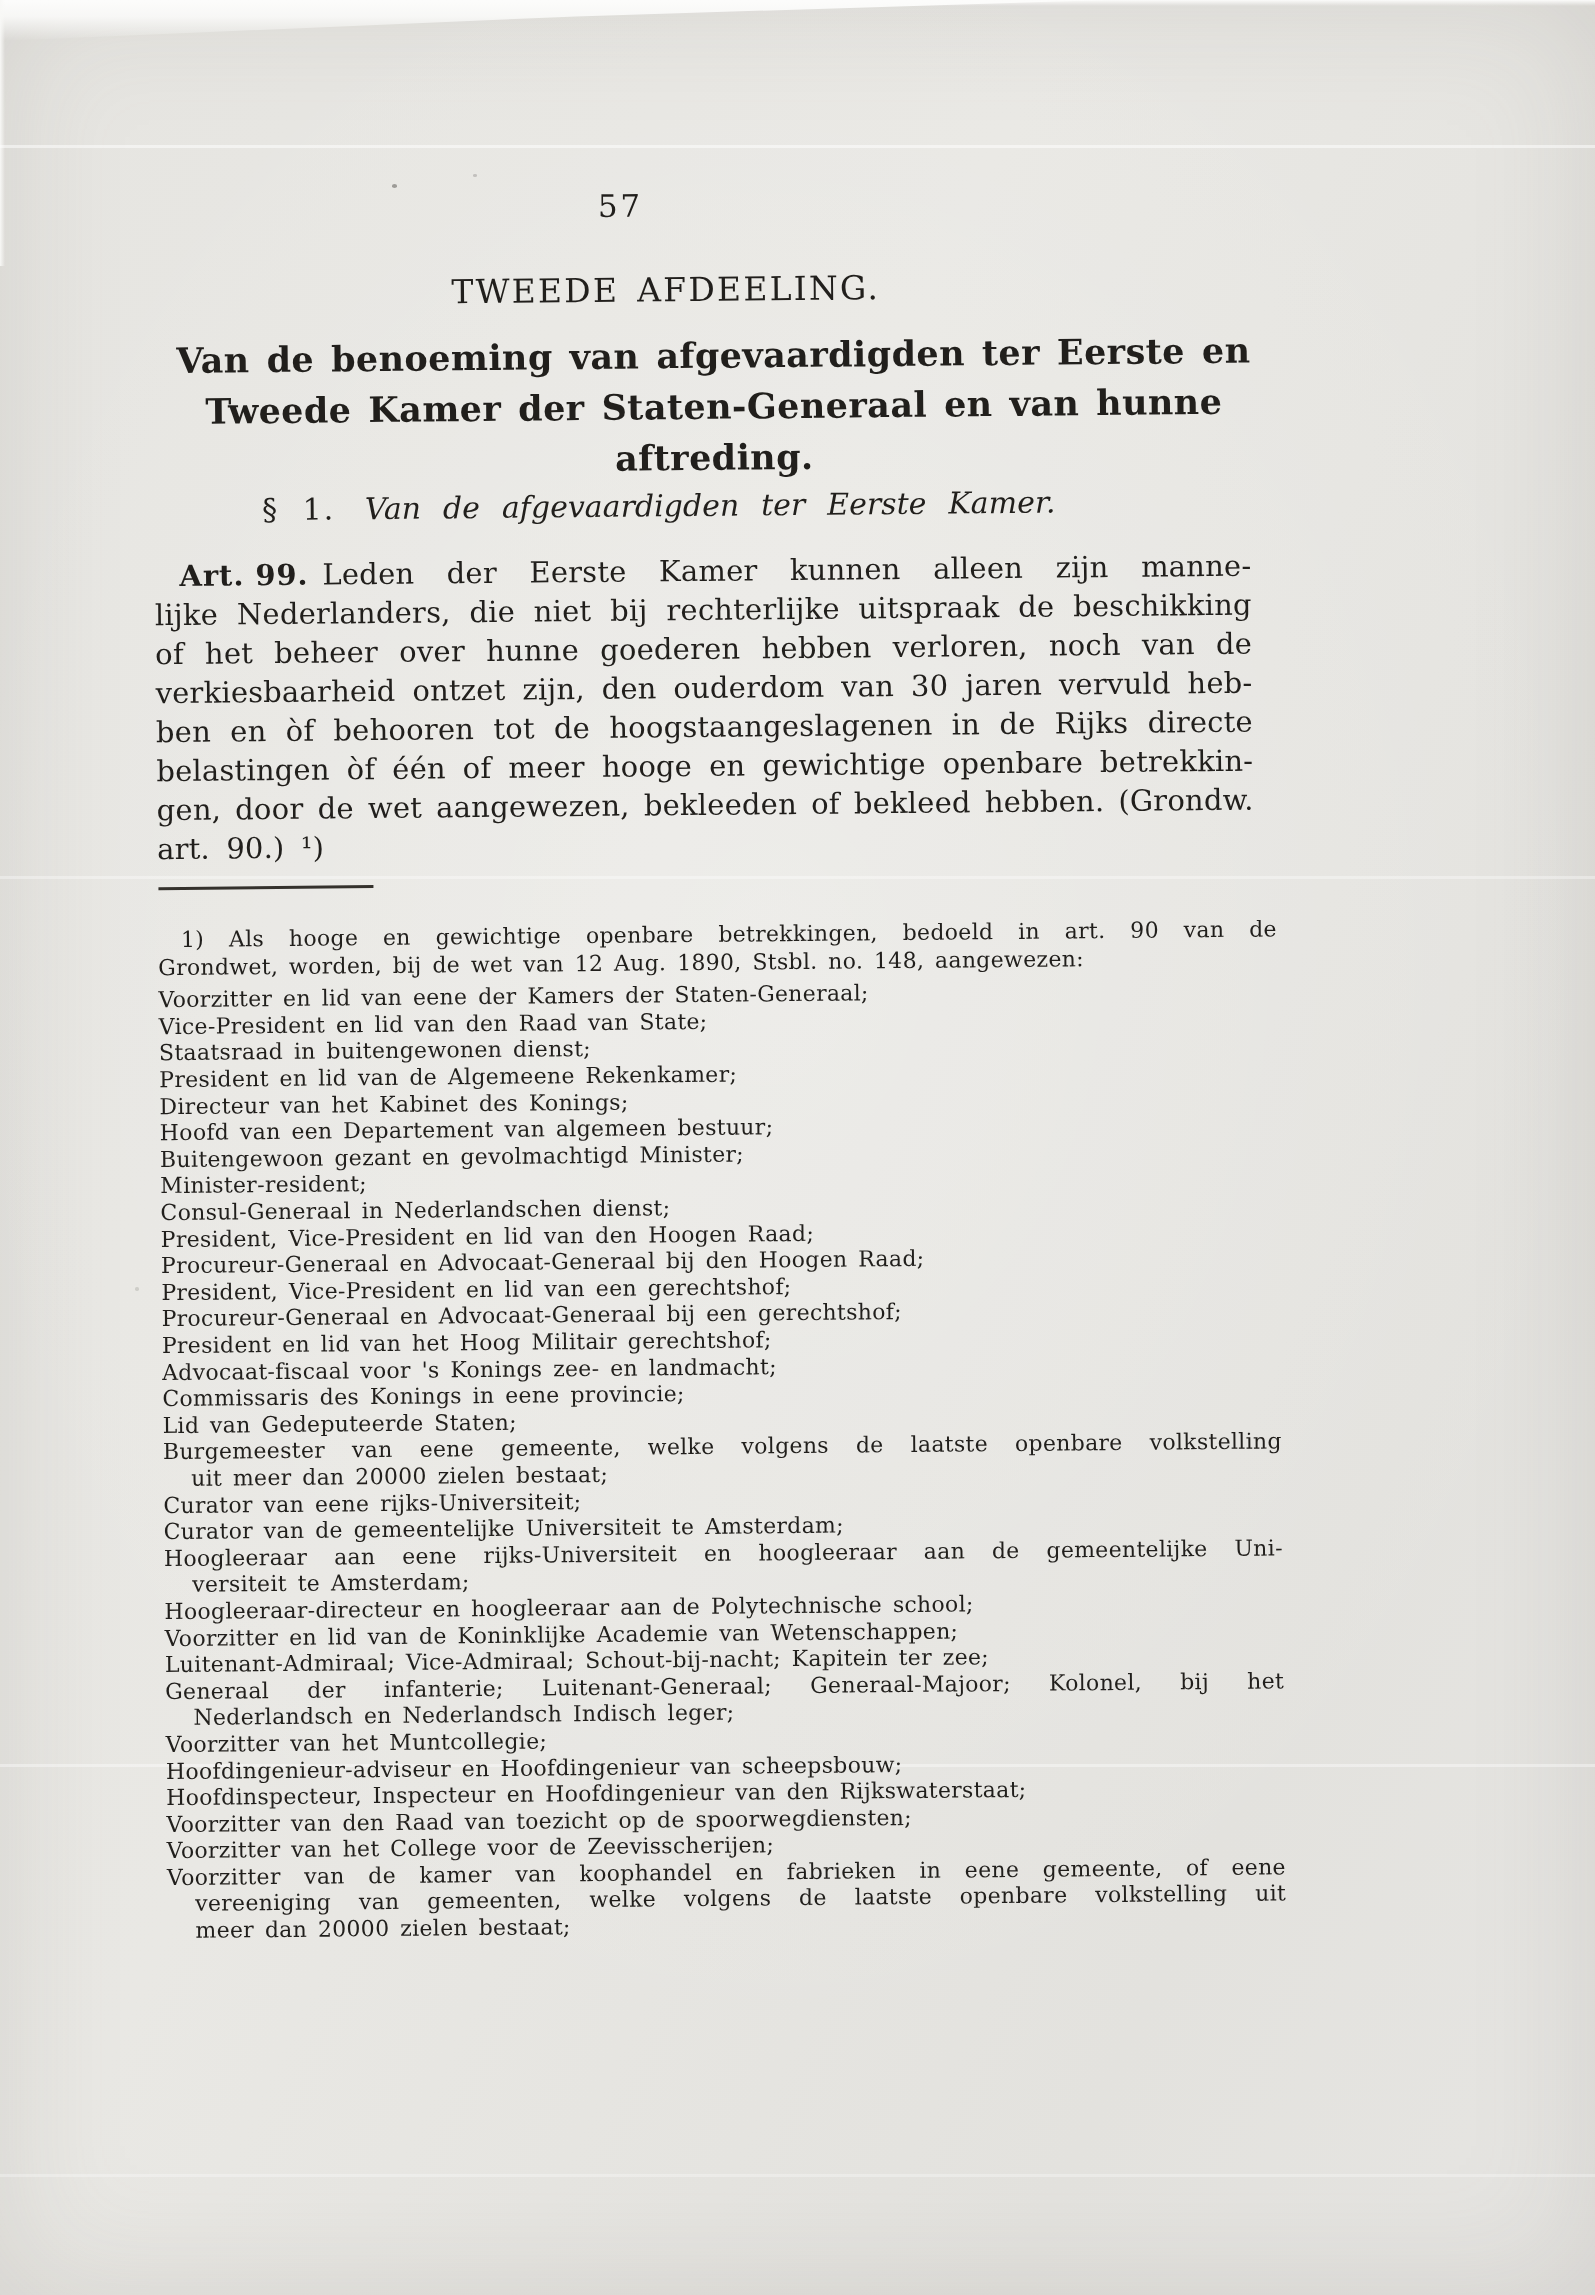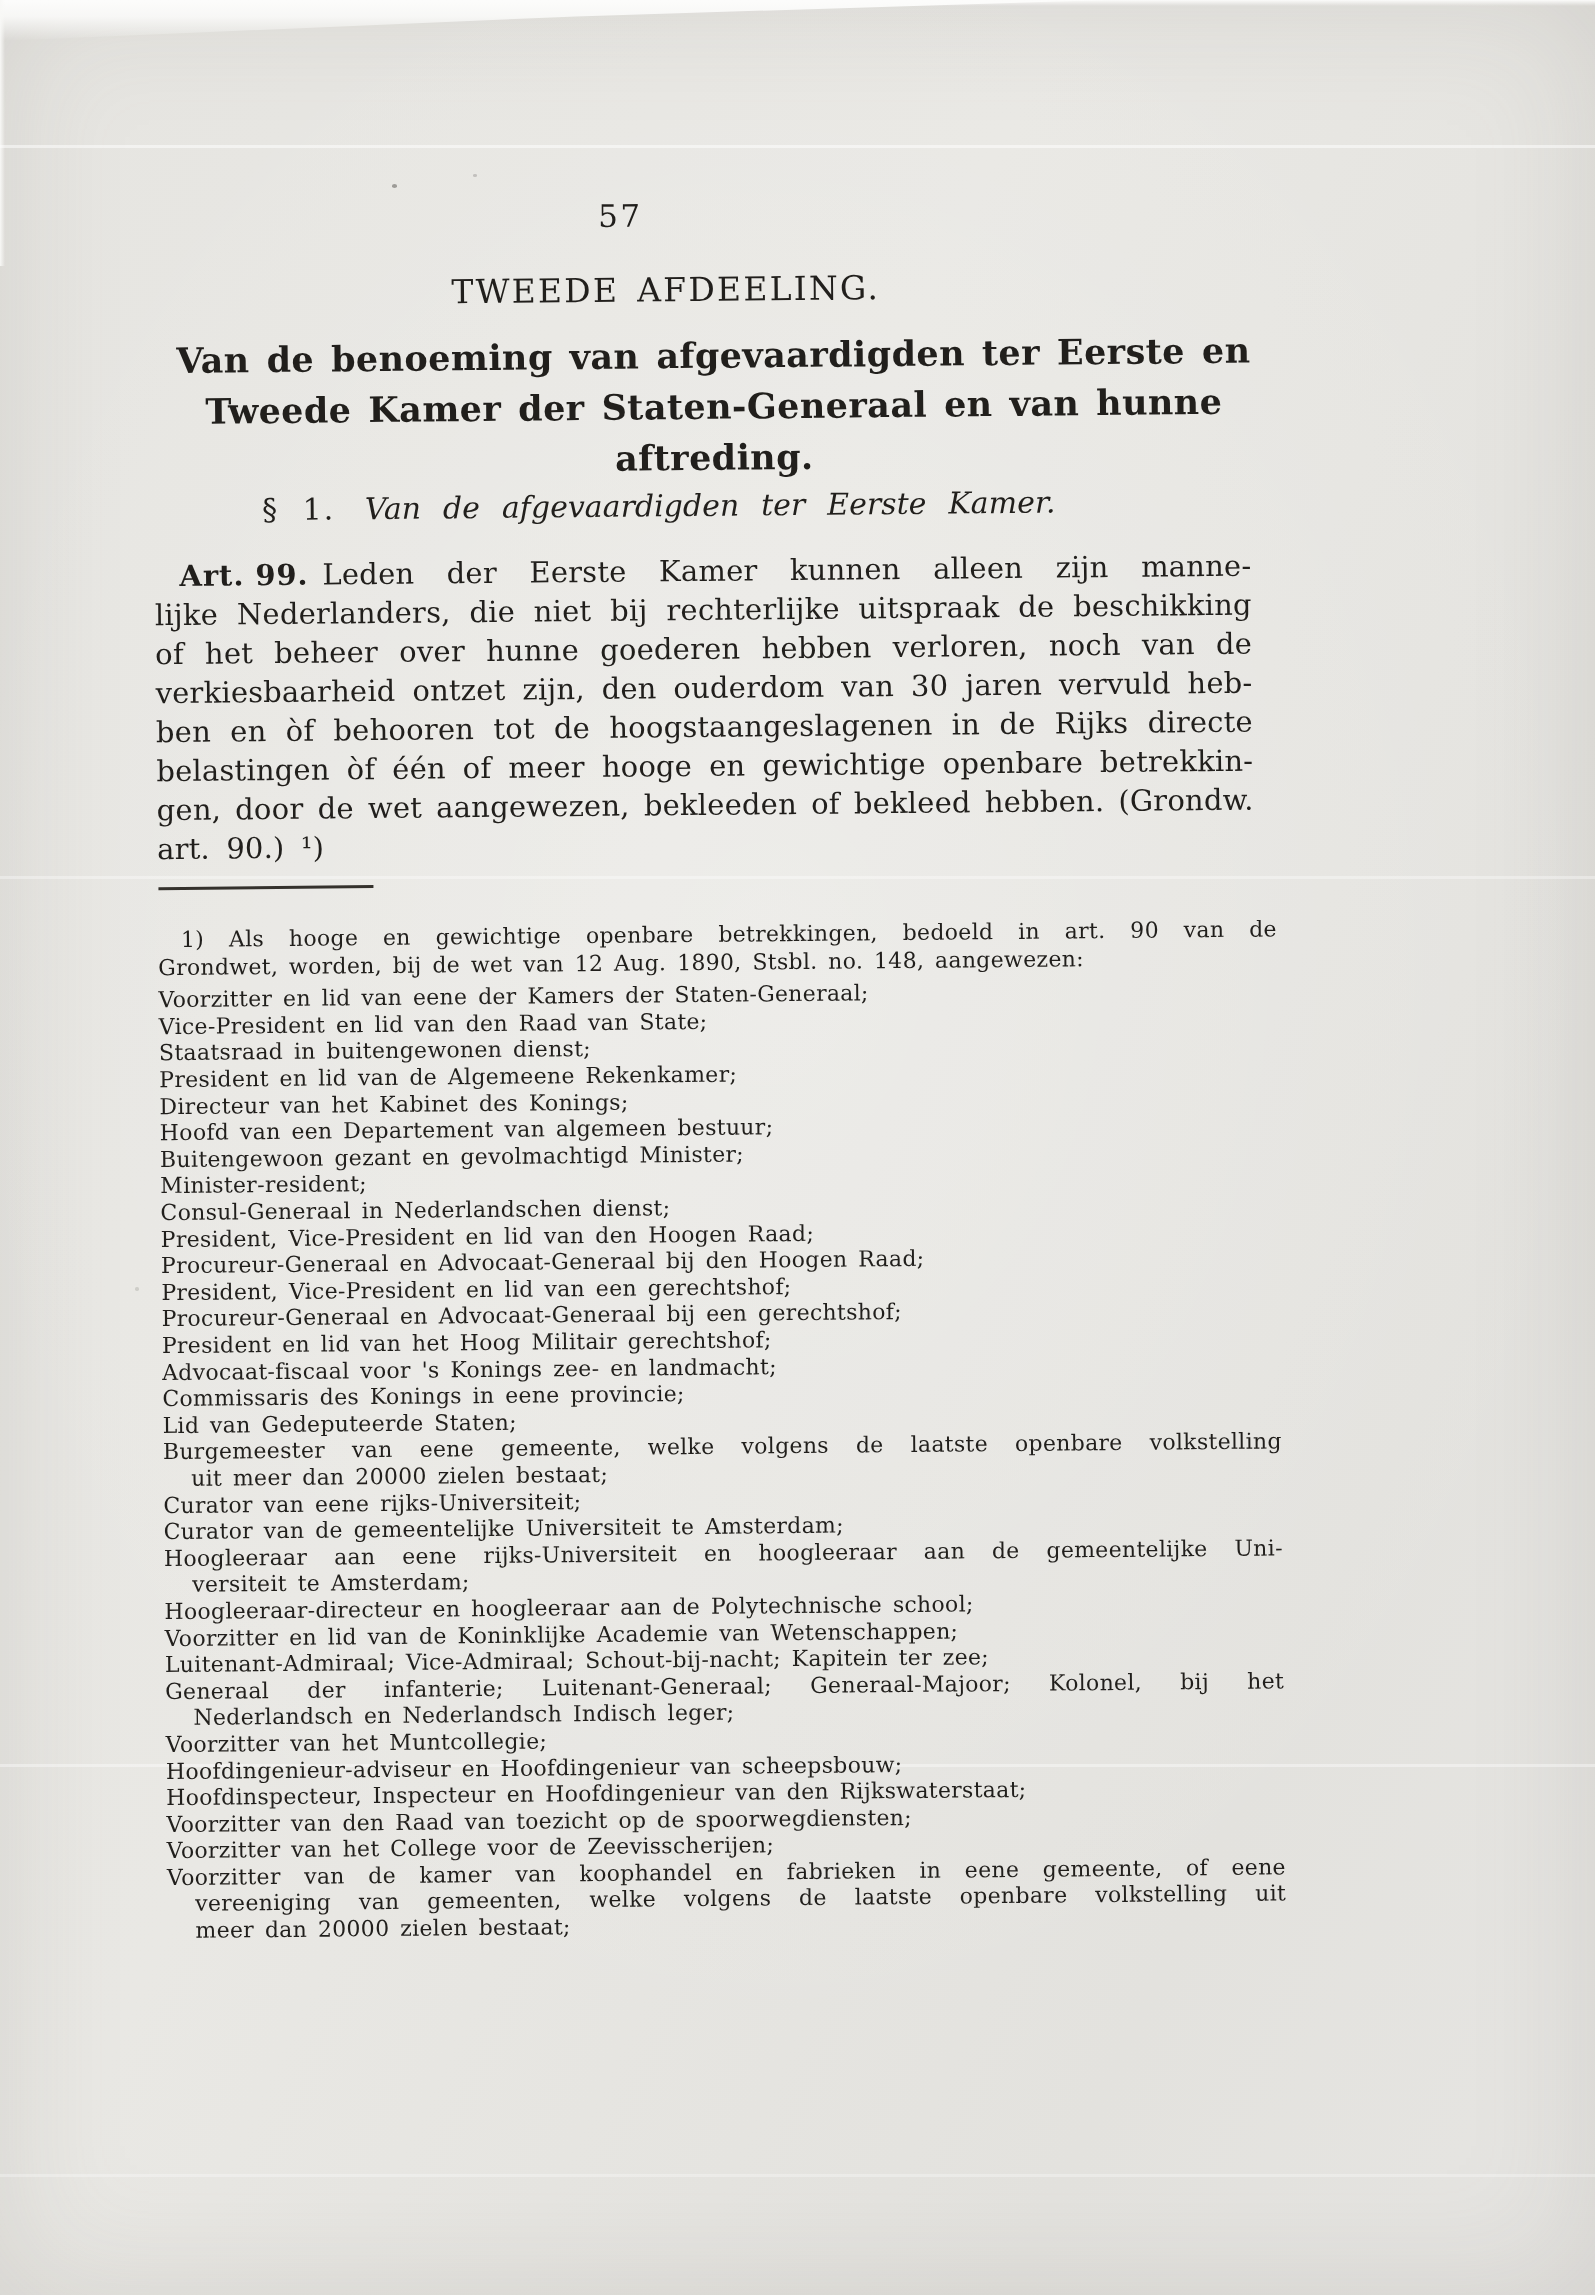--- a/index.html
+++ b/index.html
@@ -30,21 +30,21 @@
   .scan-line{position:absolute;left:0;width:100%;height:2.7px;background:rgba(255,255,255,0.5);}
   .scan-line.l1{top:145px;}
   .scan-line.l2{top:876px;opacity:.7;}
   .scan-line.l3{top:1764px;opacity:.8;}
   .scan-line.l4{top:2174px;opacity:.6;}
   .speck{position:absolute;border-radius:50%;background:rgba(45,42,38,0.4);}
   .speck.s1{left:392px;top:184px;width:5.3px;height:3.5px;}
   .speck.s2{left:473px;top:174px;width:3.5px;height:2.7px;opacity:.5;}
   .speck.s3{left:135px;top:1287px;width:3.5px;height:3.5px;opacity:.35;}
   
-  .pagenum{position:absolute;top:196px;left:578px;width:103px;
+  .pagenum{position:absolute;top:186px;left:578px;width:103px;
     text-align:center;font-size:31px;letter-spacing:2.7px;}
   .sec-head{position:absolute;top:269px;left:160px;width:1028px;
     text-align:center;font-size:33px;letter-spacing:2.2px;word-spacing:5.3px;}
   .chap-head{position:absolute;top:329px;left:160px;width:1122px;
     text-align:center;font-weight:bold;font-size:35px;line-height:51px;
     letter-spacing:0.4px;word-spacing:4.4px;}
   .par-head{position:absolute;top:487px;left:142px;width:1046px;
     text-align:center;font-size:30px;word-spacing:12.4px;}
   .par-head .pfx{font-style:normal;margin-right:30px;letter-spacing:1.8px;}
   .par-head .ttl{font-style:italic;}

